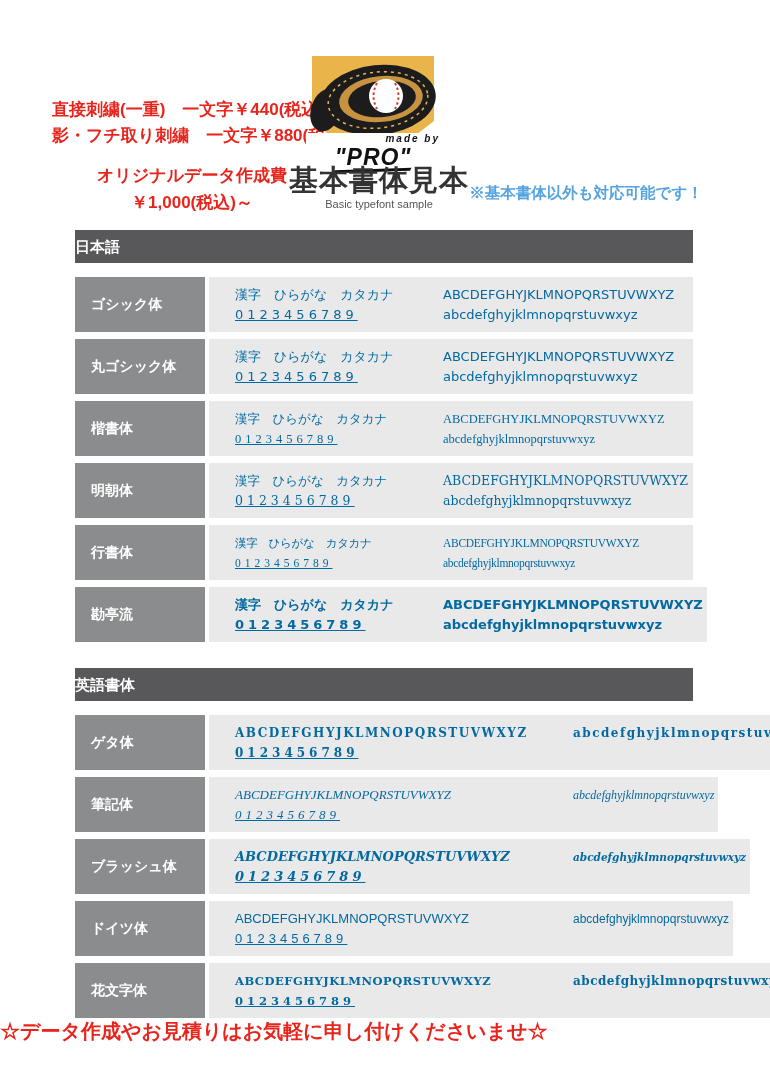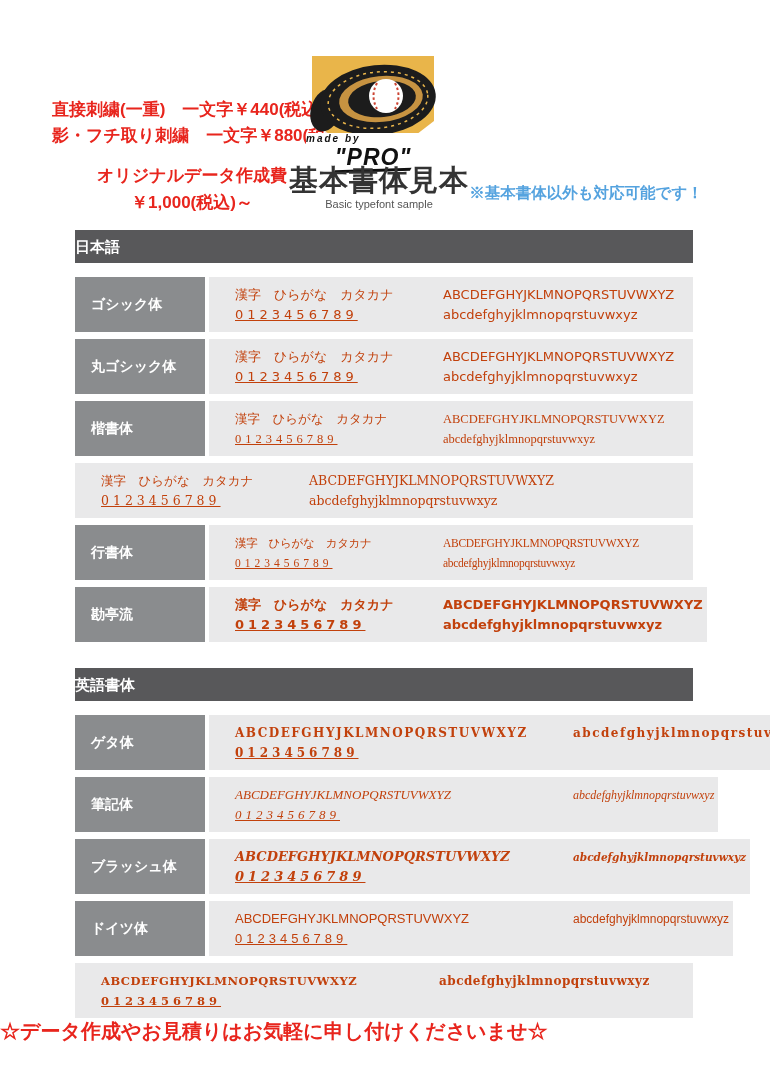--- a/index.html
+++ b/index.html
@@ -13,21 +13,21 @@
   
   .pricing{position:absolute;left:52px;top:97px;color:var(--red);
     font-weight:bold;font-size:17px;line-height:26px;white-space:nowrap;}
   .datafee{position:absolute;left:62px;top:162px;width:260px;text-align:center;
     color:var(--red);font-weight:bold;font-size:17px;line-height:27px;}
 
   .logo{position:absolute;left:306px;top:56px;width:134px;height:116px;}
   .logo-plate{position:absolute;left:6px;top:0;width:122px;height:112px;background:var(--gold);
     clip-path:polygon(0 0,100% 0,100% 58%,50% 100%,0 58%);}
   .logo-glove{position:absolute;left:-4px;top:2px;width:142px;height:86px;}
-  .logo-madeby{position:absolute;left:0;bottom:27px;width:100%;text-align:left;
+  .logo-madeby{position:absolute;left:0;bottom:27px;width:100%;text-align:right;
     font-size:10px;font-weight:bold;font-style:italic;letter-spacing:2px;color:#111;
     background:#fff;line-height:12px;margin-top:32px;}
   .logo-brand{position:absolute;left:0;bottom:2px;width:100%;text-align:center;
     font-size:23px;font-weight:bold;font-style:italic;letter-spacing:1px;color:#111;
     background:#fff;line-height:25px;}
   .logo-swoosh{position:absolute;left:22%;bottom:0;width:56%;height:3px;background:#111;
     transform:skewX(-30deg) rotate(-2deg);}
 
   .title-block{position:absolute;left:284px;top:163px;width:190px;text-align:center;}
   .title{font-size:29px;font-weight:bold;color:var(--ink);letter-spacing:1px;
@@ -40,21 +40,21 @@
   
   .content{position:absolute;left:75px;top:230px;width:618px;}
   .section{margin-bottom:26px;}
   .section-heading{height:33px;background:var(--bar);color:#fff;font-size:15px;
     font-weight:bold;line-height:33px;padding-left:0;}
   .rows{margin-top:14px;}
   .row{display:flex;height:55px;margin-bottom:7px;}
   .row-label{width:130px;background:var(--label);color:#fff;font-size:14px;font-weight:bold;
     display:flex;align-items:center;padding-left:16px;margin-right:4px;flex:none;}
   .row-sample{flex:1;background:var(--cell);display:flex;align-items:center;
-    padding-left:26px;color:#c2410c;}
+    padding-left:26px;color:#0369a1;}
   .col1{flex:none;}
   .col2{flex:1;padding-right:4px;}
   .t-jp .col1{width:208px;}
   .t-en .col1{width:338px;}
   .l1,.l2{font-size:13px;line-height:20px;min-height:20px;white-space:nowrap;}
   .digits{letter-spacing:4px;text-decoration:underline;}
   .t-en .col2 .l1{font-size:12px;}
 
   
   .f-gothic{font-family:"DejaVu Sans",sans-serif;}
@@ -158,20 +158,21 @@
         <div class="l2 digits">0123456789</div>
       </div>
       <div class="col2 c2">
         <div class="l1">ABCDEFGHYJKLMNOPQRSTUVWXYZ</div>
         <div class="l2">abcdefghyjklmnopqrstuvwxyz</div>
       </div>
     </div>
   </div>
 
   <div class="row">
+    <div class="row-label">明朝体</div>
     <div class="row-sample f-mincho">
       <div class="col1 c1">
         <div class="l1">漢字　ひらがな　カタカナ</div>
         <div class="l2 digits">0123456789</div>
       </div>
       <div class="col2 c2">
         <div class="l1">ABCDEFGHYJKLMNOPQRSTUVWXYZ</div>
         <div class="l2">abcdefghyjklmnopqrstuvwxyz</div>
       </div>
     </div>
@@ -260,20 +261,21 @@
         <div class="l2 digits">0123456789</div>
       </div>
       <div class="col2 c2">
         <div class="l1">abcdefghyjklmnopqrstuvwxyz</div>
         <div class="l2"></div>
       </div>
     </div>
   </div>
 
   <div class="row">
+    <div class="row-label">花文字体</div>
     <div class="row-sample f-hana">
       <div class="col1 c1">
         <div class="l1">ABCDEFGHYJKLMNOPQRSTUVWXYZ</div>
         <div class="l2 digits">0123456789</div>
       </div>
       <div class="col2 c2">
         <div class="l1">abcdefghyjklmnopqrstuvwxyz</div>
         <div class="l2"></div>
       </div>
     </div>

